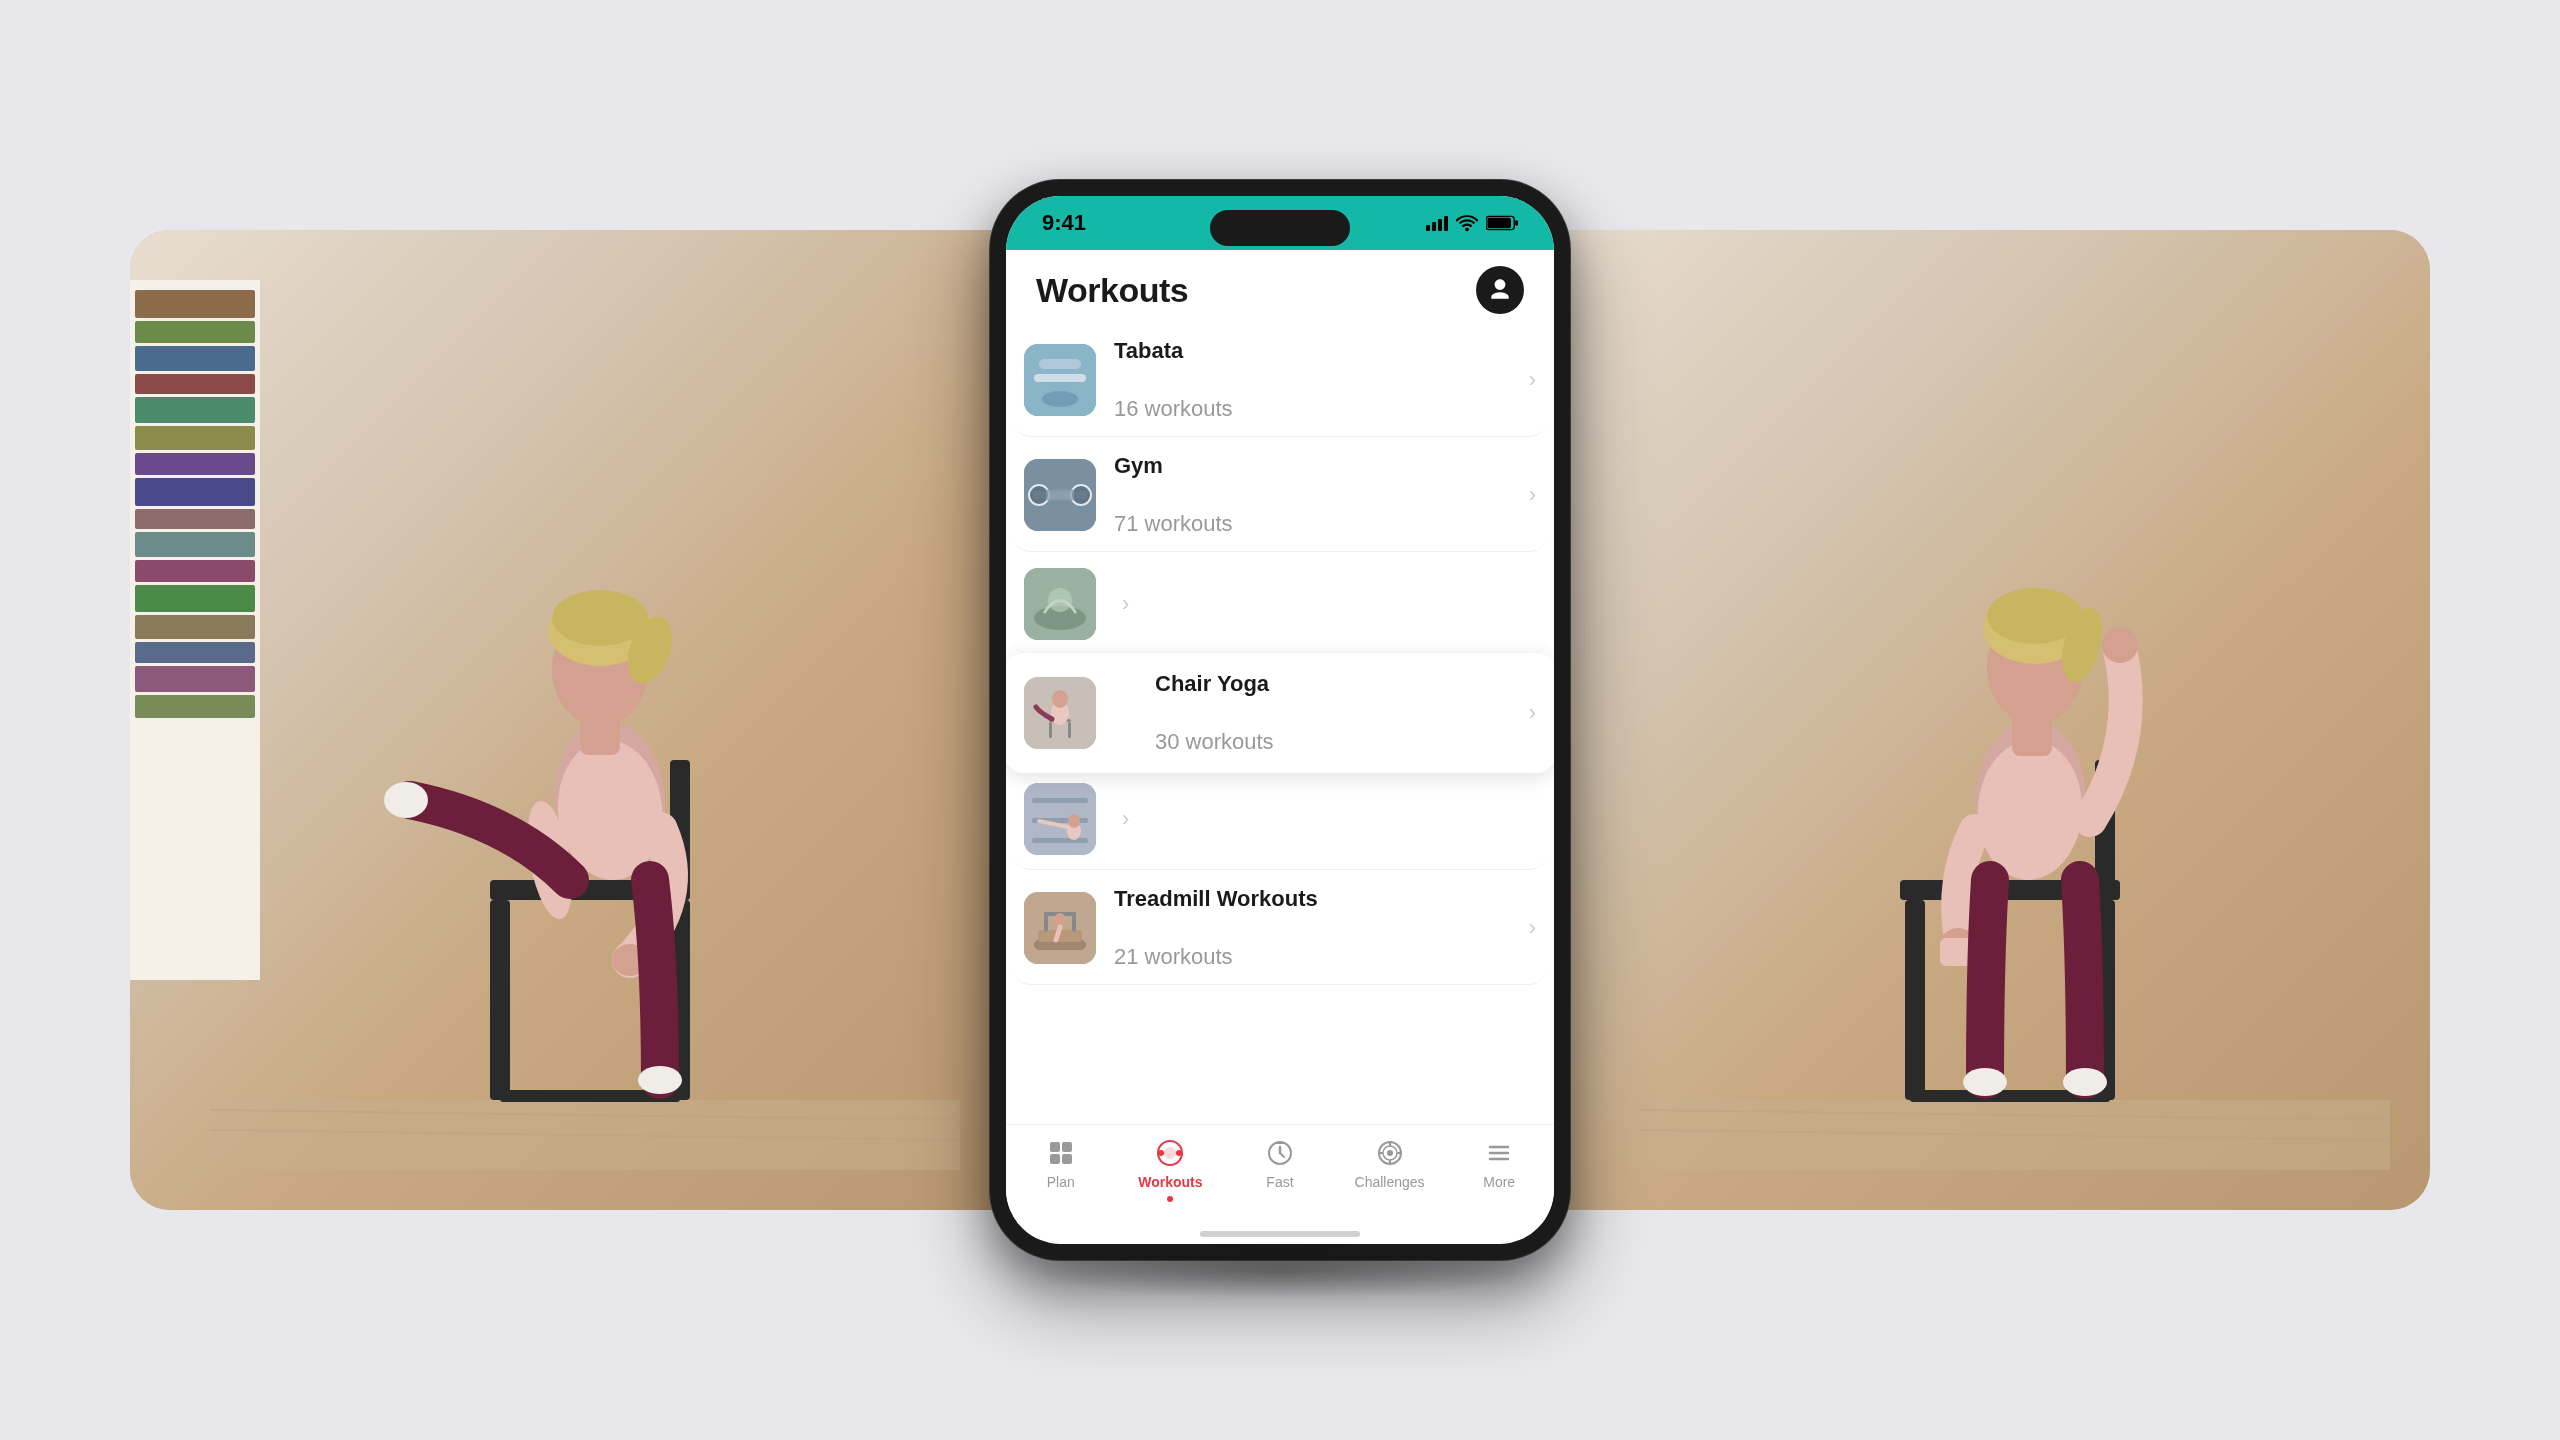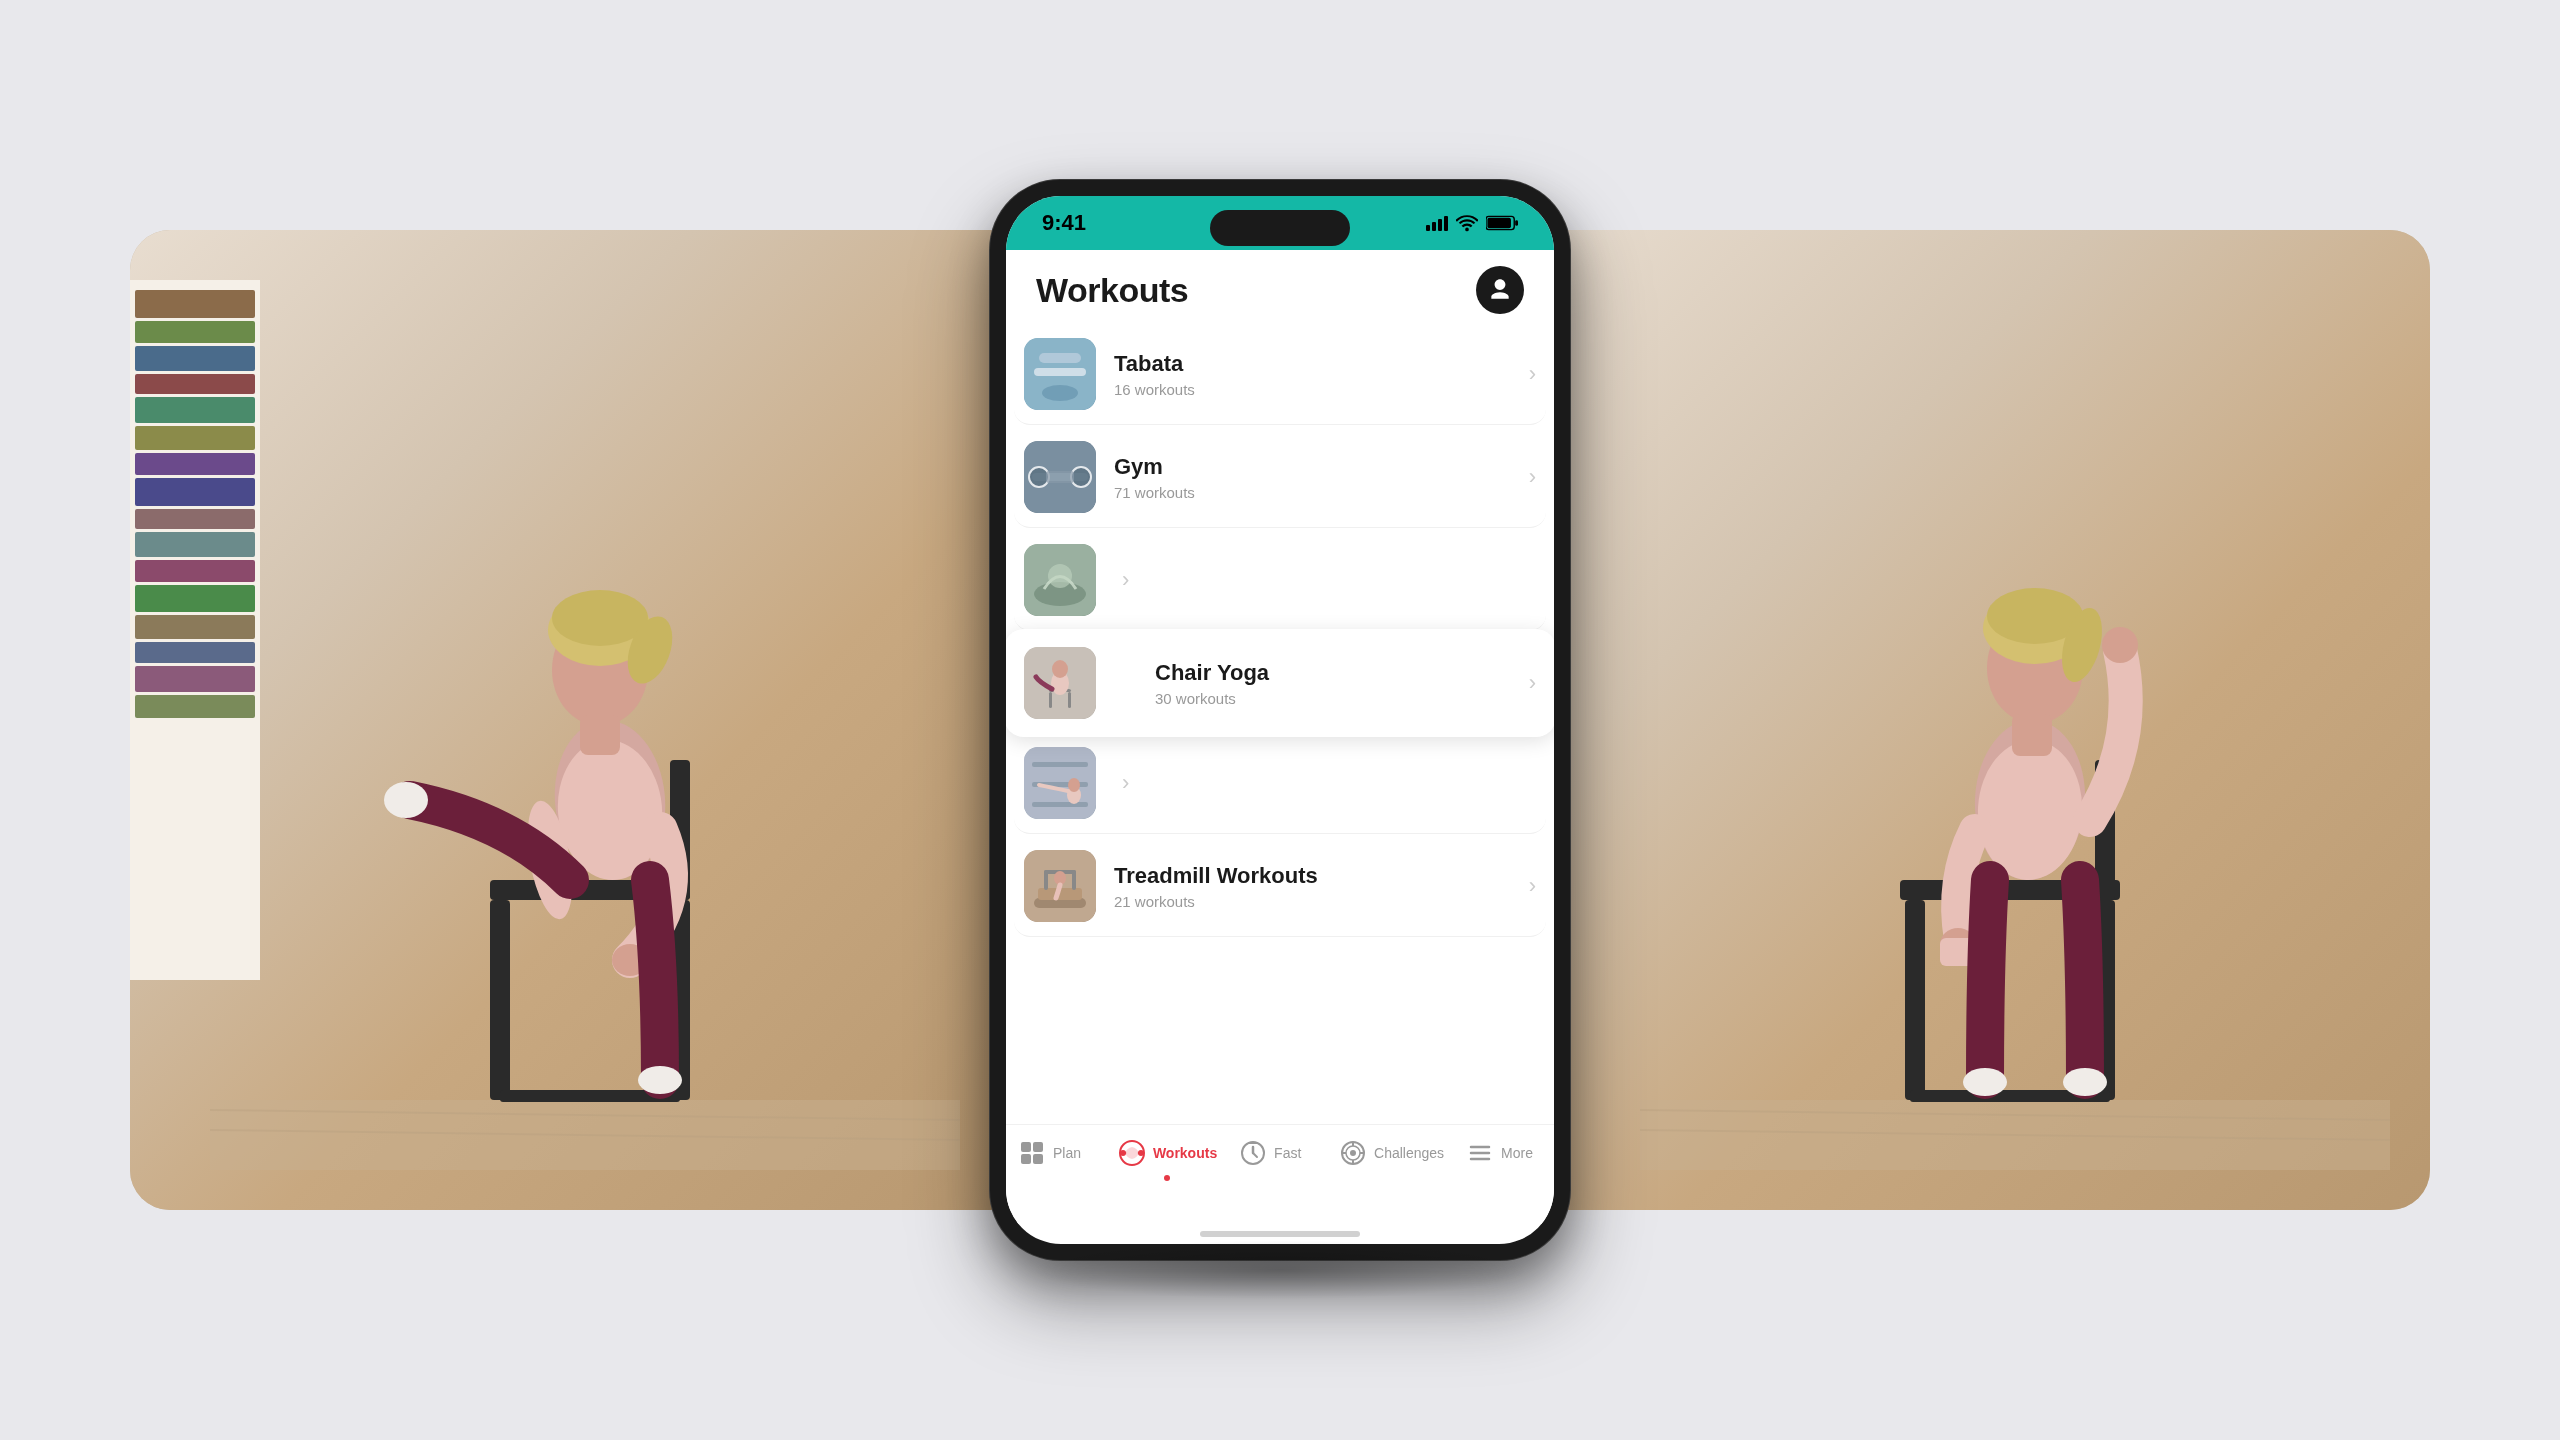--- a/index.html
+++ b/index.html
@@ -251,23 +251,24 @@
     }
 
     .workout-name {
       font-size: 22px;
       font-weight: 600;
       color: #1a1a1a;
       margin-bottom: 4px;
     }
 
     .workout-count {
-      font-size: 15px;
+      font-size: 22px;
       color: #999;
       font-weight: 400;
+      margin-top: 32px;
     }
 
     .chevron-icon {
       color: #ccc;
       font-size: 22px;
       font-weight: 300;
       margin-left: 8px;
     }
 
     
@@ -302,20 +303,21 @@
       border-top: 1px solid #f0f0f0;
       display: flex;
       align-items: flex-start;
       justify-content: space-around;
       padding-top: 12px;
       flex-shrink: 0;
     }
 
     .tab-item {
       display: flex;
+      flex-direction: column;
       align-items: center;
       gap: 5px;
       cursor: pointer;
       min-width: 80px;
       position: relative;
     }
 
     .tab-icon {
       width: 32px;
       height: 32px;

